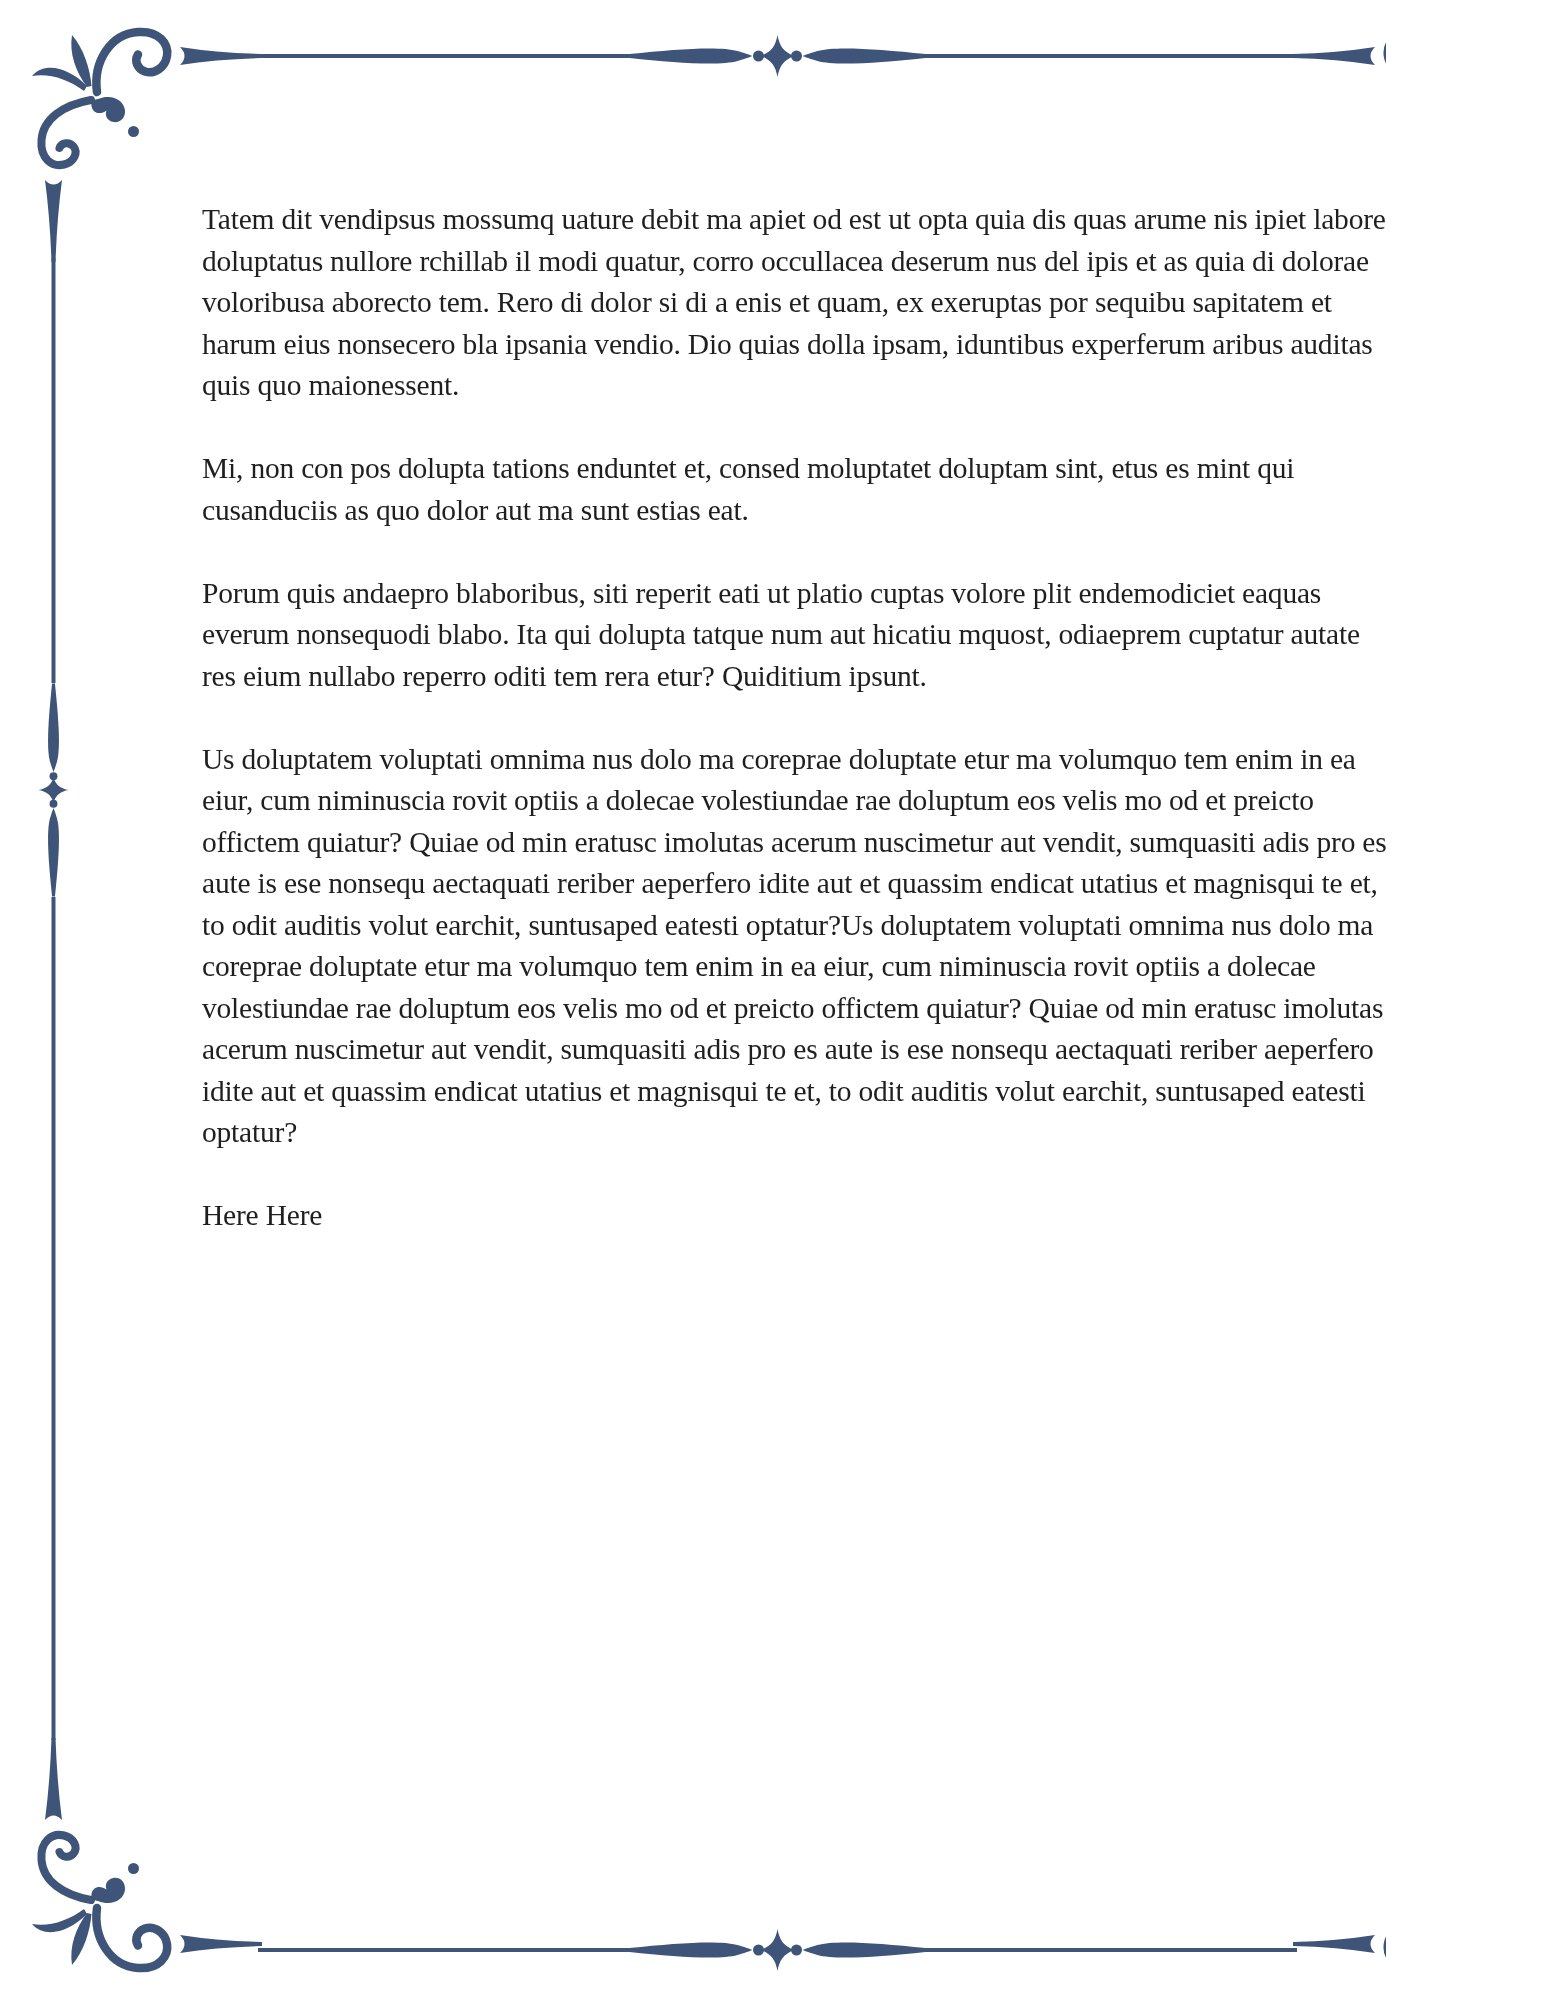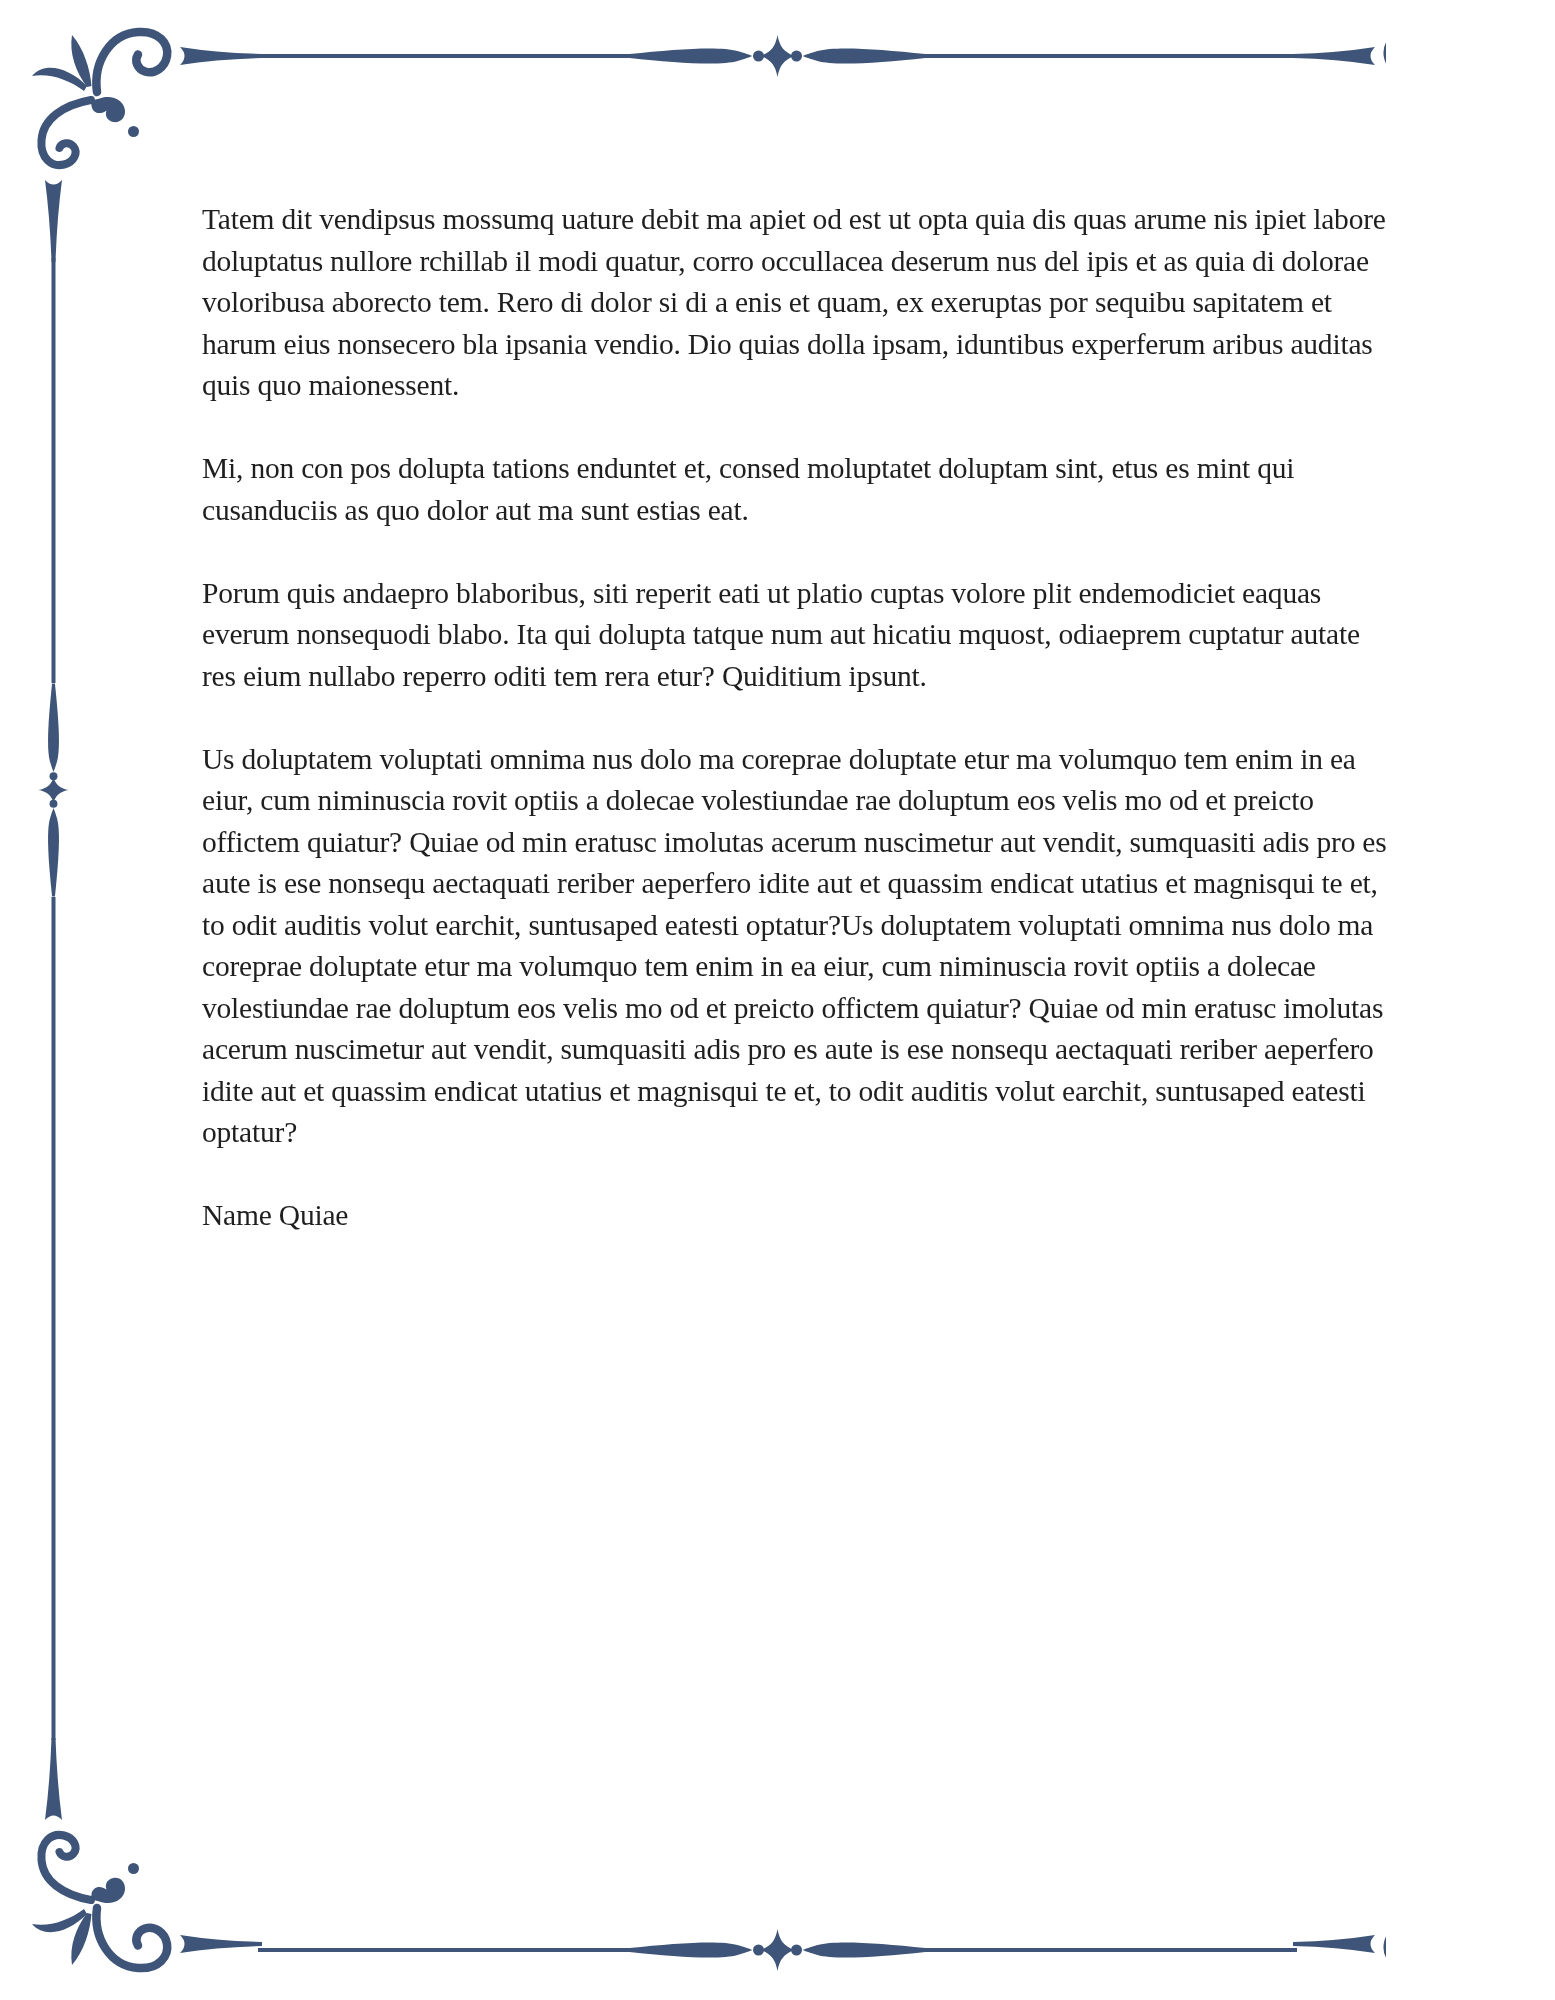--- a/index.html
+++ b/index.html
@@ -84,17 +84,17 @@
     <rect fill="currentColor" x="1499.5" y="897" width="4" height="843"></rect>
     <use href="#hmotif" transform="translate(1501.5,790) rotate(90) scale(0.72)"></use>
   </svg>
 
   <div class="content">
     <p>Tatem dit vendipsus mossumq uature debit ma apiet od est ut opta quia dis quas arume nis ipiet labore doluptatus nullore rchillab il modi quatur, corro occullacea deserum nus del ipis et as quia di dolorae voloribusa aborecto tem. Rero di dolor si di a enis et quam, ex exeruptas por sequibu sapitatem et harum eius nonsecero bla ipsania vendio. Dio quias dolla ipsam, iduntibus experferum aribus auditas quis quo maionessent.</p>
     <p>Mi, non con pos dolupta tations enduntet et, consed moluptatet doluptam sint, etus es mint qui cusanduciis as quo dolor aut ma sunt estias eat.</p>
     <p>Porum quis andaepro blaboribus, siti reperit eati ut platio cuptas volore plit endemodiciet eaquas everum nonsequodi blabo. Ita qui dolupta tatque num aut hicatiu mquost, odiaeprem cuptatur autate res eium nullabo reperro oditi tem rera etur? Quiditium ipsunt.</p>
     <p>Us doluptatem voluptati omnima nus dolo ma coreprae doluptate etur ma volumquo tem enim in ea eiur, cum niminuscia rovit optiis a dolecae volestiundae rae doluptum eos velis mo od et preicto offictem quiatur? Quiae od min eratusc imolutas acerum nuscimetur aut vendit, sumquasiti adis pro es aute is ese nonsequ aectaquati reriber aeperfero idite aut et quassim endicat utatius et magnisqui te et, to odit auditis volut earchit, suntusaped eatesti optatur?Us doluptatem voluptati omnima nus dolo ma coreprae doluptate etur ma volumquo tem enim in ea eiur, cum niminuscia rovit optiis a dolecae volestiundae rae doluptum eos velis mo od et preicto offictem quiatur? Quiae od min eratusc imolutas acerum nuscimetur aut vendit, sumquasiti adis pro es aute is ese nonsequ aectaquati reriber aeperfero idite aut et quassim endicat utatius et magnisqui te et, to odit auditis volut earchit, suntusaped eatesti optatur?</p>
     <div class="closing-block">
-      <div>Name Quiae</div>
+      <div>Here Here</div>
     </div>
   </div>
 
 </div>
 
 </body></html>

